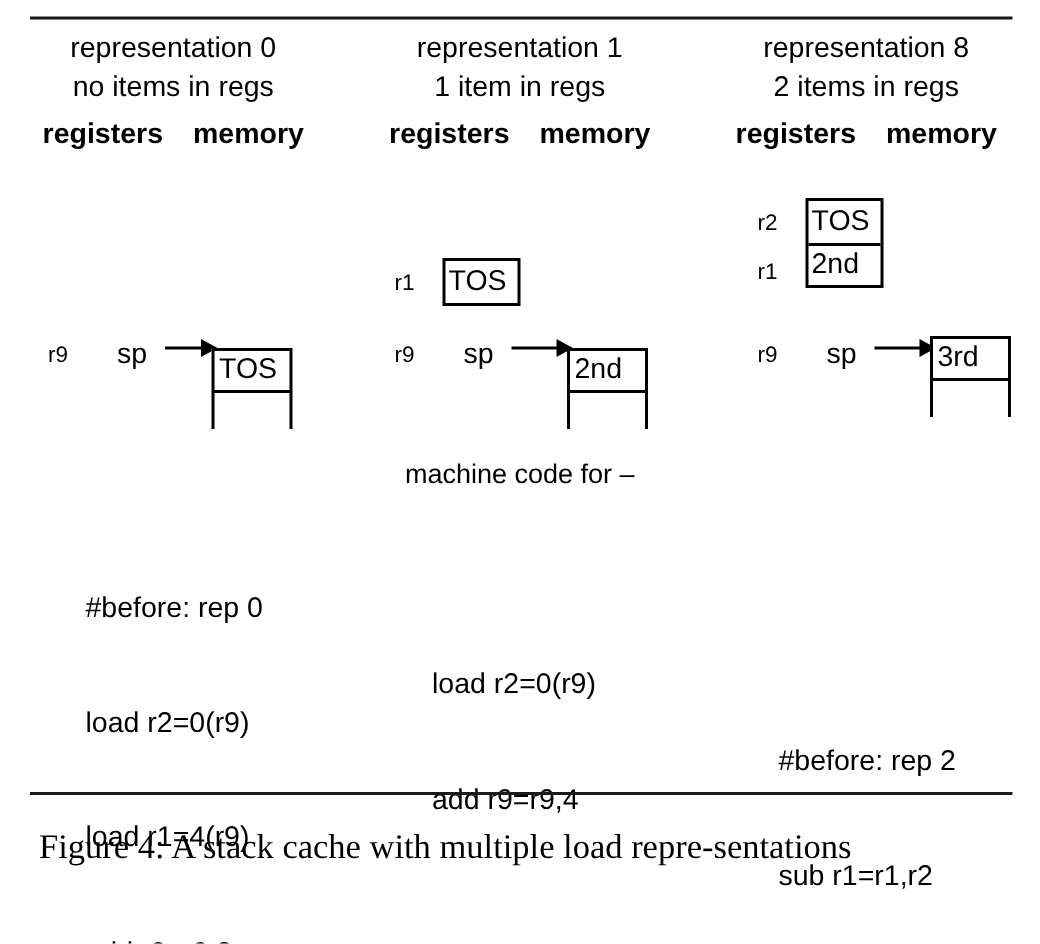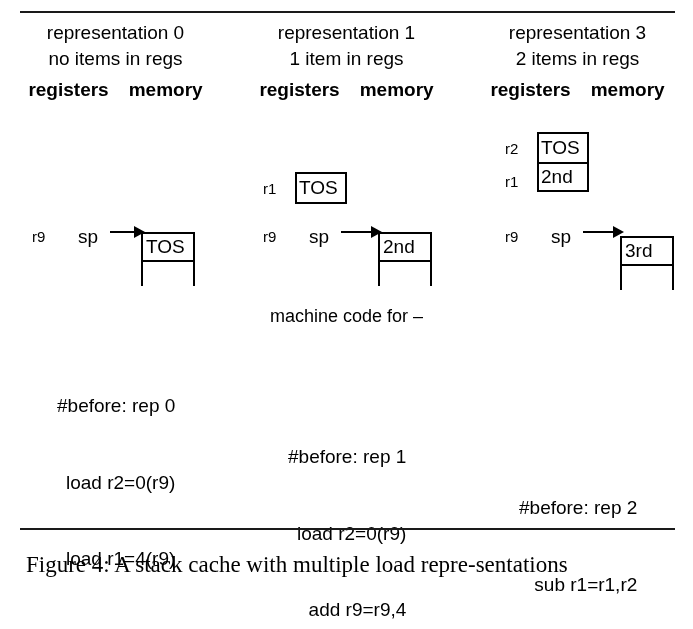--- a/index.html
+++ b/index.html
@@ -169,21 +169,21 @@
   
   .codeblock {
     position: absolute;
     font-size: 19px;
     line-height: 25.5px;
     white-space: pre;
   }
   #code-0 { left: 57px;  top: 322px; }
   #code-1 { left: 288px; top: 373px; }
   #code-2 { left: 519px; top: 424px; }
-  .codeline { white-space: pre; text-align: right; }
+  .codeline { white-space: pre; }
 
   
   #figure-caption {
     position: absolute;
     left: 26px;
     top: 549px;
     width: 648px;
     font-family: "Liberation Serif", serif;
     font-size: 23px;
     line-height: 31px;
@@ -209,21 +209,21 @@
   <div class="col" id="col-1">
     <div class="caption-line">representation 1</div>
     <div class="caption-line">1 item in regs</div>
     <div class="col-headers">
       <span>registers</span>
       <span>memory</span>
     </div>
   </div>
 
   <div class="col" id="col-2">
-    <div class="caption-line">representation 3</div>
+    <div class="caption-line">representation 8</div>
     <div class="caption-line">2 items in regs</div>
     <div class="col-headers">
       <span>registers</span>
       <span>memory</span>
     </div>
   </div>
 
   <div class="diagram">
 
     <div class="dgrp" id="dgrp-0">
@@ -262,40 +262,39 @@
       <div class="regbox" style="left:75px; top:12px;">
         <div class="regcell">TOS</div>
         <div class="regcell">2nd</div>
       </div>
       <div class="reglabel" style="left:43px; top:107px;">r9</div>
       <div class="splabel" style="left:89px; top:107px;">sp</div>
       <div class="arrow" style="left:121px; top:106px; width:40px;">
         <div class="shaft" style="width:32px;"></div>
         <div class="head" style="left:30px;"></div>
       </div>
-      <div class="memstack" style="left:158px; top:116px;">
+      <div class="memstack" style="left:158px; top:104px;">
         <div class="memcell">3rd</div>
         <div class="memopen"></div>
       </div>
     </div>
   </div>
 
   <div id="mc-label">machine code for –</div>
 
   <div class="codeblock" id="code-0">
     <div class="codeline">#before: rep 0</div>
     <div class="codeline">load r2=0(r9)</div>
     <div class="codeline">load r1=4(r9)</div>
     <div class="codeline">add r9=r9,8</div>
     
     
   </div>
 
   <div class="codeblock" id="code-1">
-    <div class="codeline">#before: rep 1</div>
     <div class="codeline">load r2=0(r9)</div>
     <div class="codeline">add r9=r9,4</div>
     
     
   </div>
 
   <div class="codeblock" id="code-2">
     <div class="codeline">#before: rep 2</div>
     <div class="codeline">sub r1=r1,r2</div>
     

